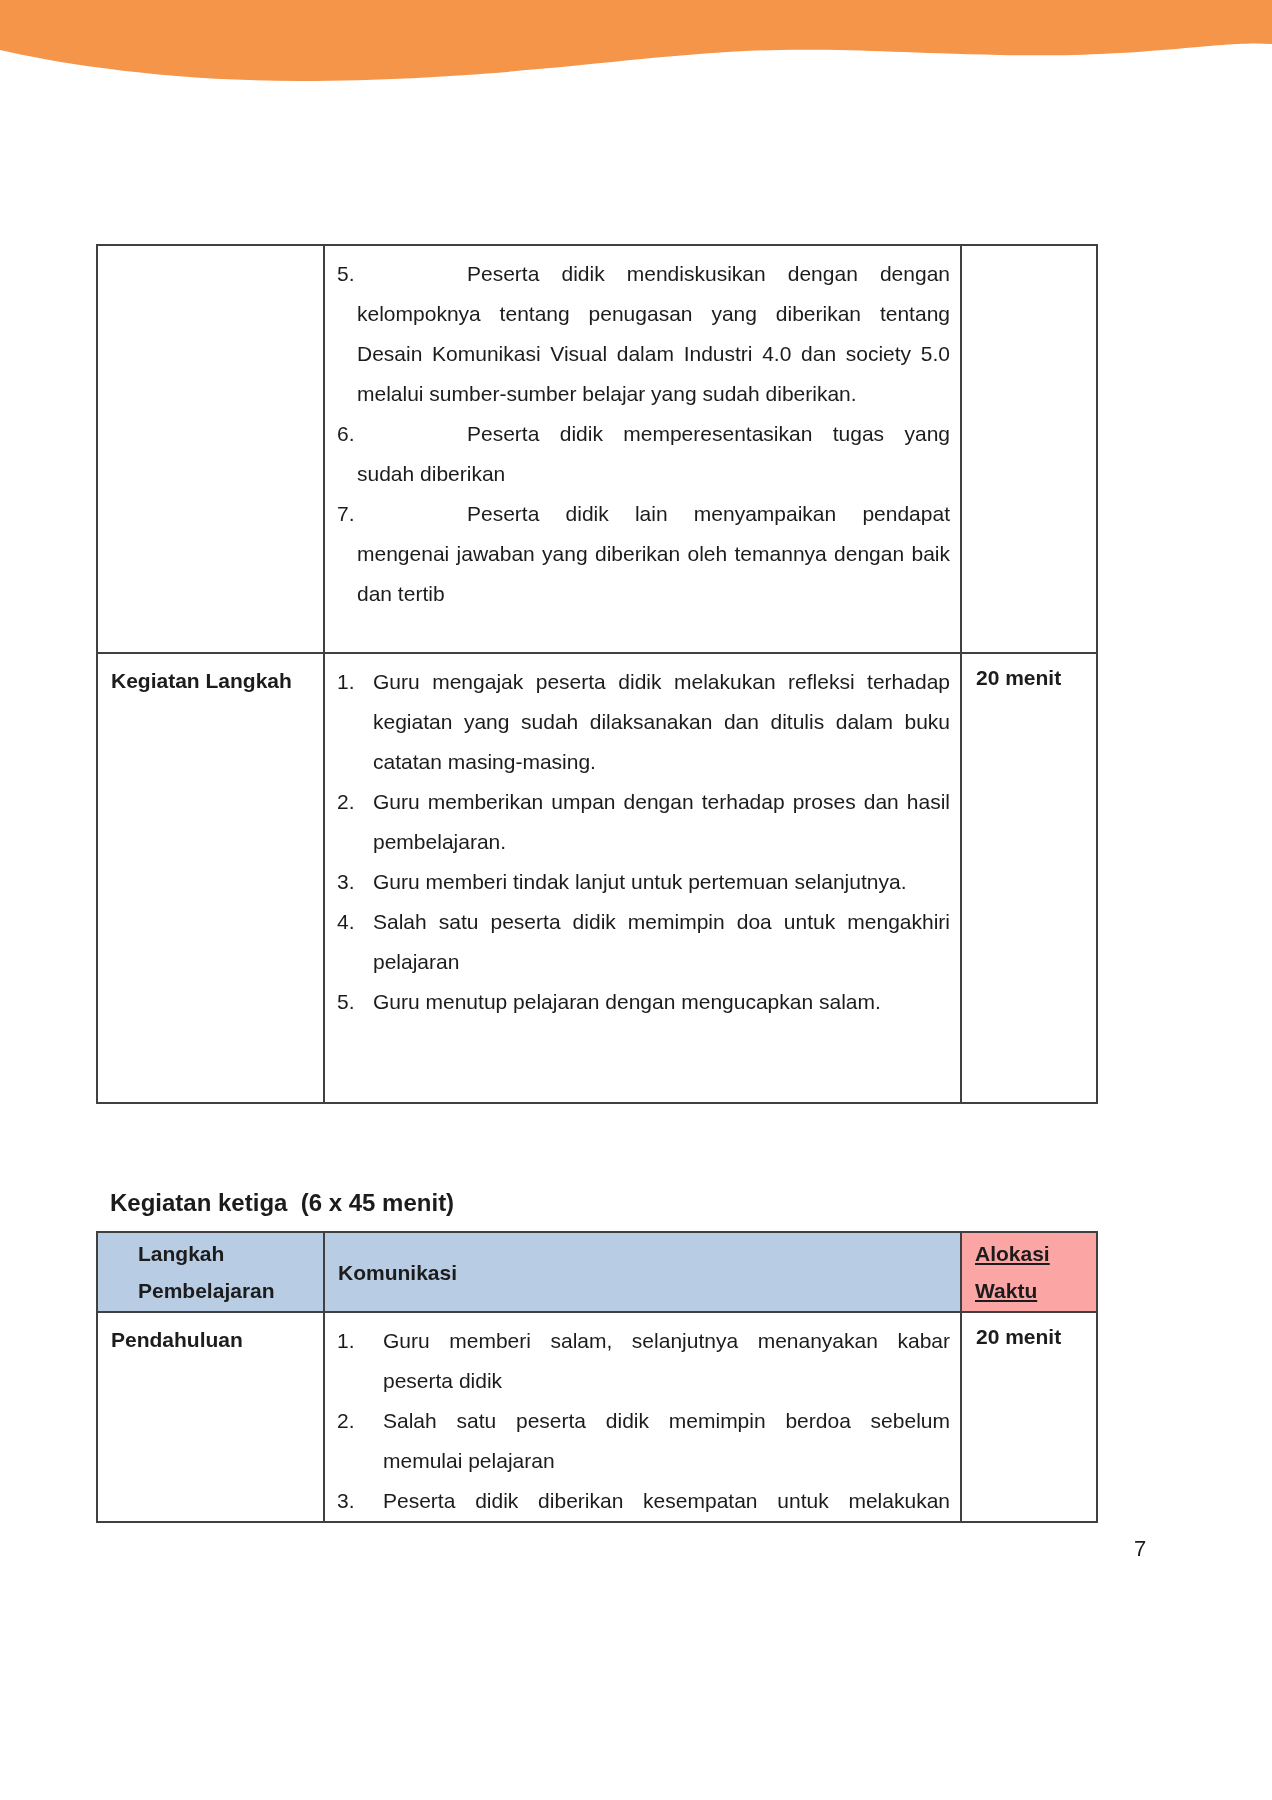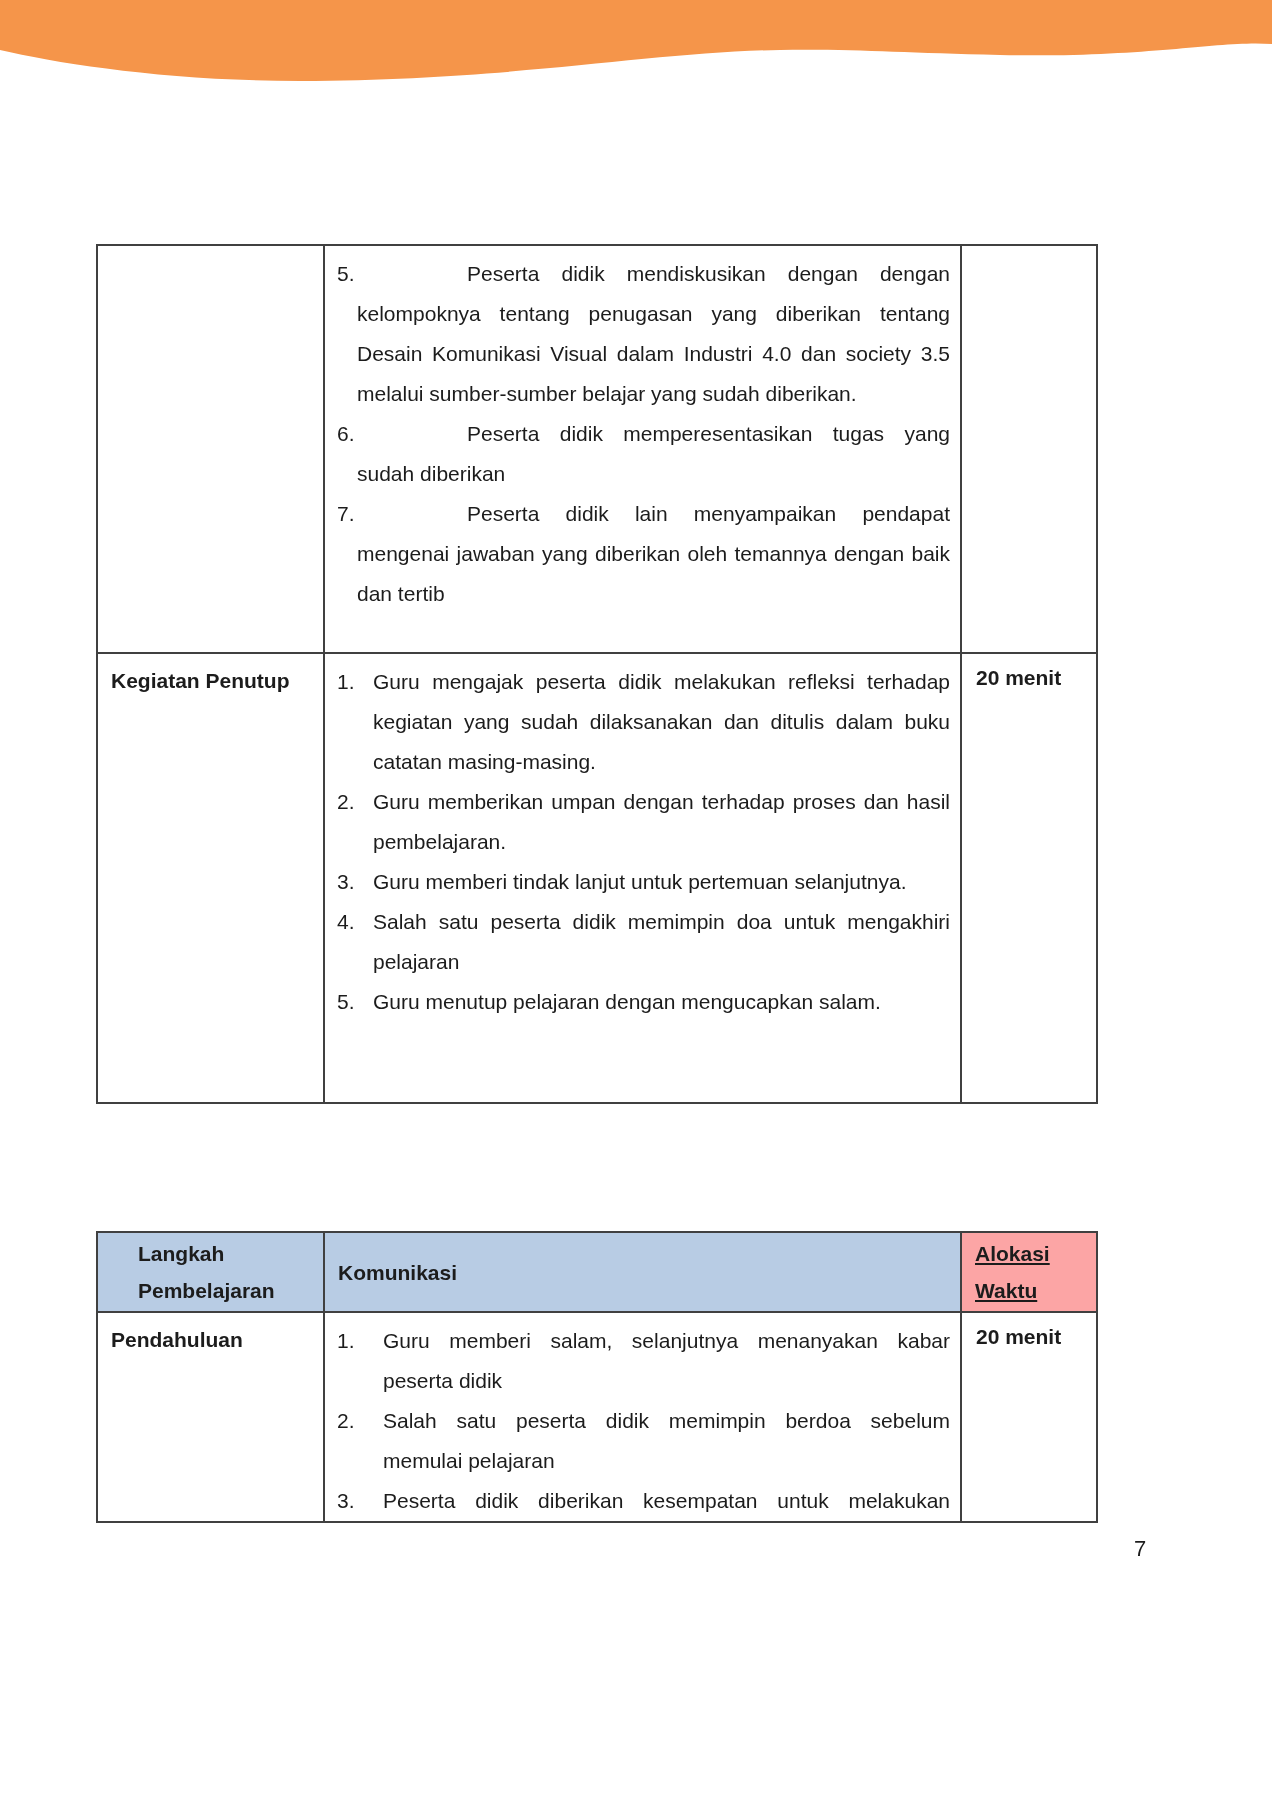--- a/index.html
+++ b/index.html
@@ -107,43 +107,44 @@
     <colgroup>
         <col style="width:227px">
         <col style="width:637px">
         <col style="width:136px">
       </colgroup>
     <tbody>
         <tr>
           <td class="label-cell"></td>
           <td class="desc-cell">
             <div>
-              <div class="step-item tab"><span class="num">5.</span><span>Peserta didik mendiskusikan dengan  dengan kelompoknya   tentang penugasan yang diberikan tentang Desain Komunikasi Visual dalam Industri 4.0 dan society 3.5 melalui sumber-sumber belajar yang sudah diberikan.</span></div>
+              <div class="step-item tab"><span class="num">5.</span><span>Peserta didik mendiskusikan dengan  dengan kelompoknya   tentang penugasan yang diberikan tentang Desain Komunikasi Visual dalam Industri 4.0 dan society 5.0 melalui sumber-sumber belajar yang sudah diberikan.</span></div>
               <div class="step-item tab"><span class="num">6.</span><span>Peserta didik memperesentasikan tugas yang sudah diberikan</span></div>
               <div class="step-item tab"><span class="num">7.</span><span>Peserta didik lain menyampaikan pendapat mengenai jawaban yang  diberikan oleh temannya dengan baik dan tertib</span></div>
             </div>
           </td>
           <td class="time-cell"></td>
         </tr>
         <tr>
-          <td class="label-cell">Kegiatan Penutup</td>
+          <td class="label-cell">Kegiatan Langkah</td>
           <td class="desc-cell">
             <div>
               <div class="step-item"><span class="num">1.</span><span>Guru mengajak peserta didik melakukan refleksi terhadap kegiatan yang sudah dilaksanakan dan ditulis dalam buku catatan masing-masing.</span></div>
               <div class="step-item"><span class="num">2.</span><span>Guru memberikan umpan dengan terhadap proses dan hasil pembelajaran.</span></div>
               <div class="step-item"><span class="num">3.</span><span>Guru memberi tindak lanjut untuk pertemuan selanjutnya.</span></div>
               <div class="step-item"><span class="num">4.</span><span>Salah satu peserta didik  memimpin doa untuk mengakhiri pelajaran</span></div>
               <div class="step-item"><span class="num">5.</span><span>Guru menutup pelajaran dengan mengucapkan salam.</span></div>
             </div>
           </td>
           <td class="time-cell">20 menit</td>
         </tr>
       </tbody>
   </table>
 
+  <div class="section-heading">Kegiatan ketiga  (6 x 45 menit)</div>
 
   <table class="doc" id="table-ketiga">
     <colgroup>
         <col style="width:227px">
         <col style="width:637px">
         <col style="width:136px">
       </colgroup>
     <thead>
       <tr>
         <th style="background: rgb(184, 204, 228); padding-left: 40px;">Langkah Pembelajaran</th>

